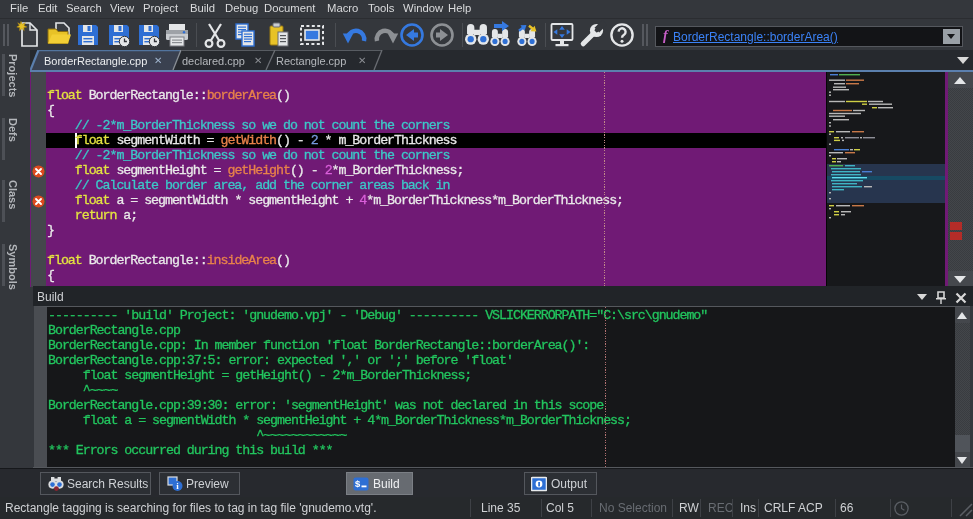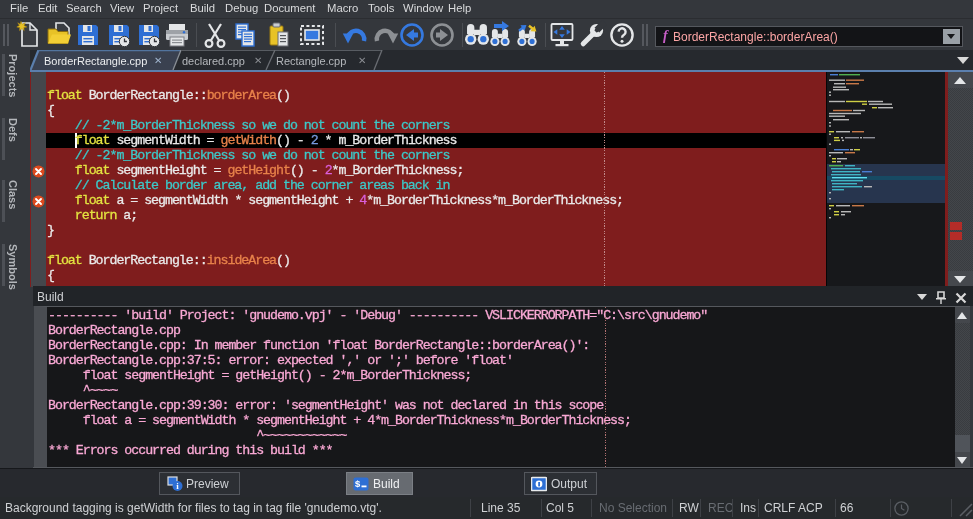--- a/index.html
+++ b/index.html
@@ -9,37 +9,37 @@
 
 #menubar { position:absolute; left:0; top:0; width:973px; height:18px; background:#34373c; color:#d9dadc; font-size:11.3px; }
 #menubar span { position:absolute; top:2px; }
 
 #toolbar { position:absolute; left:0; top:18px; width:973px; height:32px; background:#34373c; border-top:1px solid #2b2d31; }
 .grip { position:absolute; top:5px; width:6px; height:22px; border-left:2px solid #55585e; border-right:2px solid #55585e; }
 .tsep { position:absolute; top:4px; width:1px; height:24px; background:#4a4d52; }
 
 #combo { position:absolute; left:655px; top:7px; width:308px; height:21px; background:#131417; border:1px solid #55585e; }
 #combo .fx { position:absolute; left:7px; top:1px; color:#c75fc7; font-size:14px; font-style:italic; font-weight:bold; font-family:"Liberation Serif",serif; }
-#combo .txt { position:absolute; left:17px; top:3px; color:#fca5a5; font-size:12px; }
+#combo .txt { position:absolute; left:17px; top:3px; color:#3b82f6; font-size:12px;text-decoration:underline; }
 #combo .btn { position:absolute; right:2px; top:2px; width:17px; height:15px; background:#9aa0a6; }
 #combo .btn:after { content:""; position:absolute; left:4px; top:5px; border-left:4.5px solid transparent; border-right:4.5px solid transparent; border-top:5.5px solid #17181b; }
 
 #main { position:absolute; left:0; top:50px; width:973px; height:237px; background:#26292e; }
 #sidebar { position:absolute; left:0; top:50px; width:30px; height:418px; background:#34373c; z-index:8; }
 .vtab { position:absolute; left:7px; width:22px; color:#b4b7bb; font-size:11px; font-weight:bold; }
 .vtab .vt { writing-mode:vertical-lr; letter-spacing:0px; }
 .vnotch { position:absolute; left:2px; width:3px; background:#4d5056; }
 
 #tabbar { position:absolute; left:30px; top:0px; width:943px; height:20px; background:#26292e; }
 .tabtxt { position:absolute; top:5px; font-size:11px; color:#b5b8bc; white-space:nowrap; }
 .tabx { position:absolute; top:5px; font-size:10px; color:#8a8d92; }
 #tabline { position:absolute; left:30px; top:20px; width:943px; height:2px; background:#5b7fad; }
 #tabdrop { position:absolute; right:4px; top:7px; width:0; height:0; border-left:6px solid transparent; border-right:6px solid transparent; border-top:7px solid #d8d8d8; }
 
-#editor { position:absolute; left:30px; top:22px; width:943px; height:215px; background:#7f1d1d; }
+#editor { position:absolute; left:30px; top:22px; width:943px; height:215px; background:#701a75; }
 #gutter { position:absolute; left:1px; top:0; width:15px; height:215px; background:#44474c; }
 #curline { position:absolute; left:16px; top:61px; width:780px; height:15px; background:#000; }
 #caret { position:absolute; left:45px; top:61px; width:2px; height:15px; background:#fff; }
 #code { position:absolute; left:17px; top:16px; color:#e9e9e9; font-size:13.3px; letter-spacing:-1.04px; -webkit-text-stroke:0.3px; line-height:15px; white-space:pre; font-family:"Liberation Mono",monospace; }
 .kw { color:#e3e340; } .cm { color:#3cc8c8; } .fn { color:#e8824a; } .nm { color:#da5fda; } .nb { color:#7799dd; }
 #ruler { position:absolute; left:574px; top:0; width:1px; height:215px; background-image:repeating-linear-gradient(to bottom,#c08888 0 1.2px,transparent 1.2px 2.6px); }
 
 #minimap { position:absolute; left:796px; top:0; width:119px; height:215px; background:#17181b; border-left:1px solid #060607; }
 #mmhl { position:absolute; left:0; top:92px; width:118px; height:39px; background:#27354e; }
 #mmcur { position:absolute; left:0; top:103.5px; width:118px; height:4.5px; background:#174a63; }
@@ -48,21 +48,21 @@
   background-image:conic-gradient(#43464a 25%,#393c40 0 50%,#43464a 0 75%,#393c40 0); background-size:2px 2px; }
 .sbarrow { position:absolute; left:0; width:25px; height:16px; background:#45484d; }
 .tri-up { position:absolute; left:6px; top:5px; border-left:6px solid transparent; border-right:6px solid transparent; border-bottom:7px solid #e4e6e8; }
 .tri-dn { position:absolute; left:6px; top:5px; border-left:6px solid transparent; border-right:6px solid transparent; border-top:7px solid #e4e6e8; }
 .redmark { position:absolute; left:1px; width:12px; height:8px; background:#b42c28; }
 
 #buildhdr { position:absolute; left:33px; top:286px; width:940px; height:20px; background:#212428; color:#cfd1d4; font-size:12px; }
 #buildhdr .t { position:absolute; left:4px; top:4px; }
 
 #console { position:absolute; left:34px; top:306px; width:936px; height:162px; background:#161719; border-left:13px solid #4a4d52; border-top:1px solid #55585d; }
-#ctext { position:absolute; left:1px; top:1px; color:#f9a8d4; font-size:13.3px; letter-spacing:-1.04px; -webkit-text-stroke:0.3px; line-height:15px; white-space:pre; font-family:"Liberation Mono",monospace; }
+#ctext { position:absolute; left:1px; top:1px; color:#22c55e; font-size:13.3px; letter-spacing:-1.04px; -webkit-text-stroke:0.3px; line-height:15px; white-space:pre; font-family:"Liberation Mono",monospace; }
 #cruler { position:absolute; left:558px; top:0; width:1px; height:161px; background-image:repeating-linear-gradient(to bottom,#b07070 0 1.2px,transparent 1.2px 2.6px); }
 #cscroll { position:absolute; left:908px; top:0; width:15px; height:161px; background:#393c40;
   background-image:conic-gradient(#43464a 25%,#393c40 0 50%,#43464a 0 75%,#393c40 0); background-size:2px 2px; }
 
 #bottomtabs { position:absolute; left:0; top:468px; width:973px; height:29px; background:#27292e; border-top:1px solid #16181b; }
 .btab { position:absolute; top:3px; height:23px; background:#2c2f34; border:1px solid #54575d; color:#ced1d5; font-size:12px; }
 .btab.active { background:#676b71; border-color:#7b7f85; color:#f0f1f3; }
 .btab .lbl { position:absolute; left:26px; top:4px; white-space:nowrap; }
 .btab .ic { position:absolute; left:6px; top:3px; }
 
@@ -453,20 +453,33 @@
         </div>
     <div class="sbarrow" style="top:128px;width:15px;height:17px;background:#50545a"></div>
     <div class="sbarrow" style="top:145px;width:15px;background:#44474c">
           <div class="tri-dn" style="left:2px;border-left-width:5px;border-right-width:5px"></div>
         </div>
   </div>
 </div>
 
 <div style="position:absolute;left:33px;top:467px;width:940px;height:1px;background:#55585d;z-index:3"></div>
 <div id="bottomtabs">
+      <div class="btab" style="left:40px;width:111px">
+<div class="ic"><svg width="18" height="16" viewBox="0 0 18 16">
+<rect x="4" y="1" width="3.4" height="4" fill="#dcdee0"></rect>
+            <rect x="10.6" y="1" width="3.4" height="4" fill="#dcdee0"></rect>
+            <rect x="7" y="2.5" width="4" height="3" fill="#dcdee0"></rect>
+<circle cx="5.5" cy="8.6" r="4.1" fill="#dcdee0"></circle>
+            <circle cx="12.5" cy="8.6" r="4.1" fill="#dcdee0"></circle>
+<circle cx="5.5" cy="8.6" r="2.3" fill="#2e6fd4"></circle>
+            <circle cx="12.5" cy="8.6" r="2.3" fill="#2e6fd4"></circle>
+<circle cx="9.4" cy="12.6" r="2.4" fill="#8c2430"></circle>
+          </svg></div>
+        <div class="lbl">Search Results</div>
+      </div>
       <div class="btab" style="left:159px;width:81px">
 <div class="ic"><svg width="18" height="16" viewBox="0 0 18 16">
 <rect x="2" y="1" width="9" height="8" fill="#2e6fd4" stroke="#dcdee0" stroke-width="1.2"></rect>
 <circle cx="11.5" cy="10" r="5" fill="#2e6fd4"></circle>
 <text x="11.5" y="13.4" text-anchor="middle" font-size="9" font-weight="bold" fill="#fff" font-family="Liberation Serif">i</text>
           </svg></div>
         <div class="lbl">Preview</div>
       </div>
       <div class="btab active" style="left:346px;width:67px">
 <div class="ic"><svg width="16" height="16" viewBox="0 0 16 16">
@@ -480,21 +493,21 @@
 <div class="ic"><svg width="16" height="16" viewBox="0 0 16 16">
 <rect x="0.5" y="1.5" width="15" height="13" rx="1" fill="#2e6fd4" stroke="#e8eaec" stroke-width="1.6"></rect>
 <circle cx="8" cy="8" r="3.4" fill="#fff"></circle>
 <rect x="7.2" y="6" width="1.8" height="4.4" fill="#2e6fd4"></rect>
           </svg></div>
         <div class="lbl">Output</div>
       </div>
     </div>
 
 <div id="statusbar">
-      <span class="sfield " style="left:5px">Background tagging is getWidth for files to tag in tag file 'gnudemo.vtg'.</span>
+      <span class="sfield " style="left:5px">Rectangle tagging is searching for files to tag in tag file 'gnudemo.vtg'.</span>
       <span class="sfield " style="left:481px">Line 35</span>
       <span class="sfield " style="left:546px">Col 5</span>
       <span class="sfield dim" style="left:599px">No Selection</span>
       <span class="sfield " style="left:679px">RW</span>
       <span class="sfield dim" style="left:708px">REC</span>
       <span class="sfield " style="left:740px">Ins</span>
       <span class="sfield " style="left:764px">CRLF ACP</span>
       <span class="sfield " style="left:840px">66</span>
       <span class="ssep" style="left:470px"></span>
       <span class="ssep" style="left:541px"></span>

